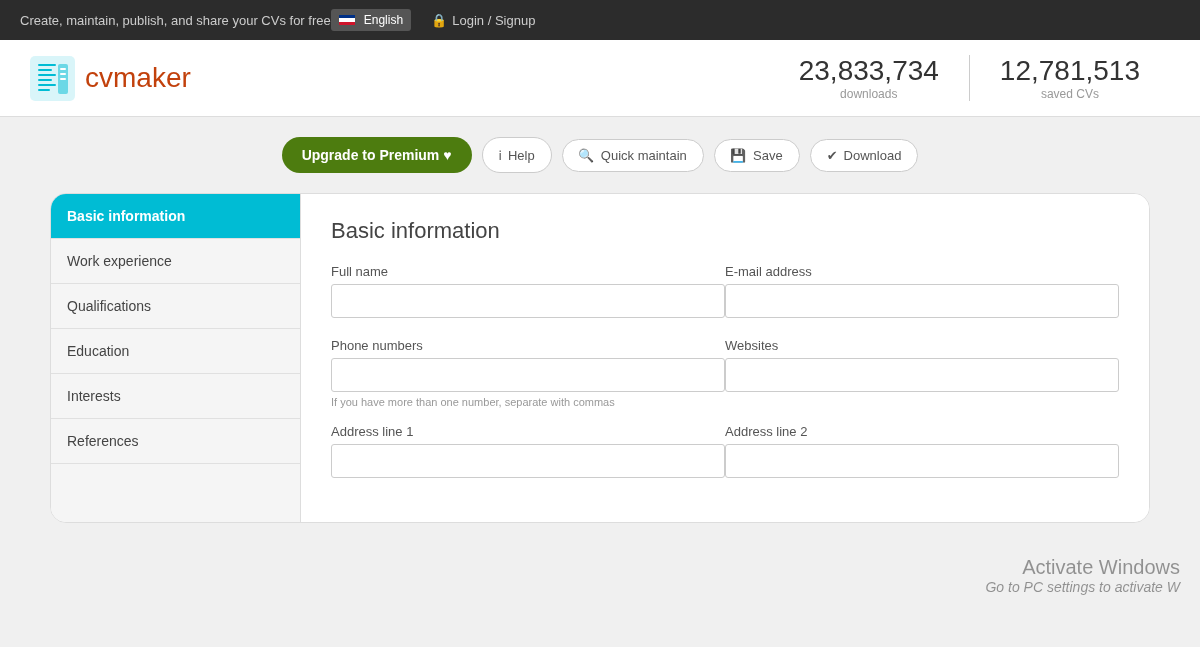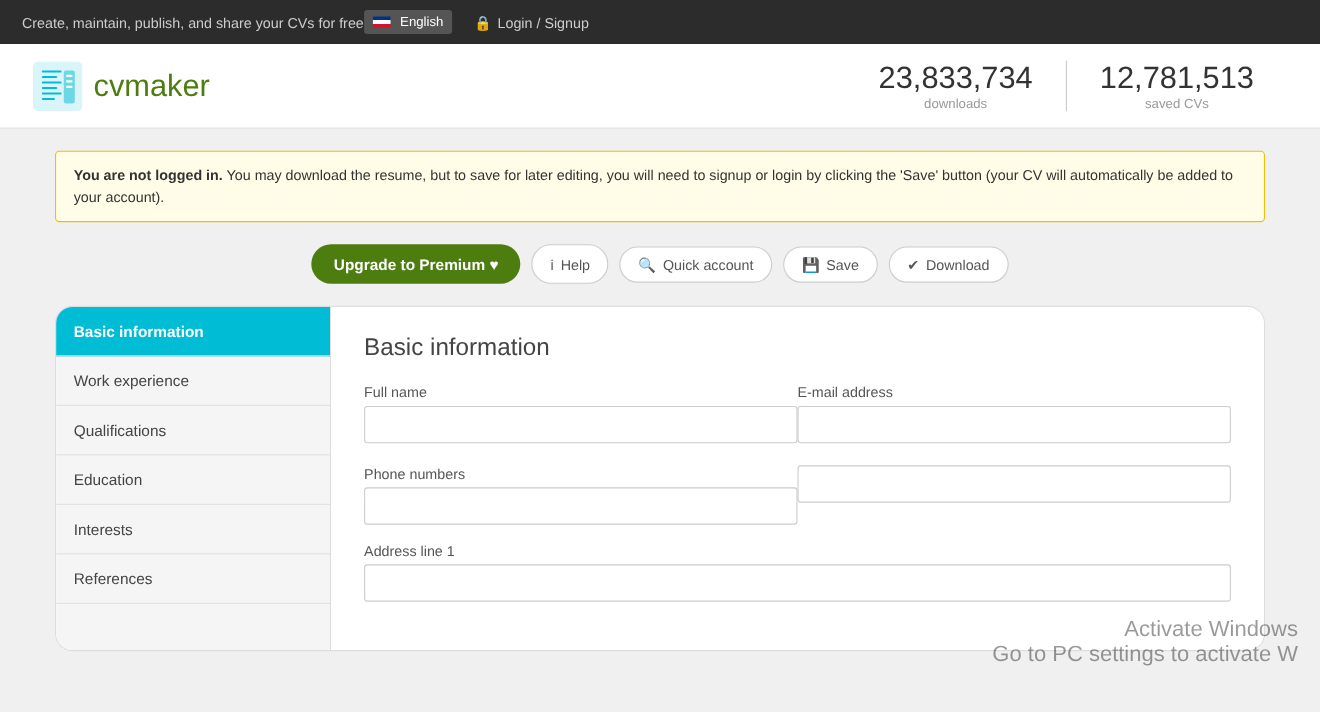--- a/index.html
+++ b/index.html
@@ -53,21 +53,21 @@
       display: flex;
       align-items: center;
       gap: 10px;
     }
     .logo-icon {
       width: 45px;
       height: 45px;
     }
     .logo-text {
       font-size: 28px;
-      color: #4d7c0f;
+      color: #c2410c;
       font-weight: 300;
     }
     .header-stats {
       display: flex;
       align-items: center;
       gap: 0;
     }
     .stat-block {
       text-align: center;
       padding: 0 30px;
@@ -220,33 +220,34 @@
     }
     .form-hint {
       font-size: 11px;
       color: #999;
       margin-top: 4px;
     }
 
     
     .windows-watermark {
       position: fixed;
-      bottom: 40px;
+      bottom: 52px;
       right: 20px;
       color: rgba(0,0,0,0.4);
       font-size: 18px;
       pointer-events: none;
       text-align: right;
     }
     .windows-watermark div:first-child {
       font-size: 20px;
       font-weight: 300;
     }
     .windows-watermark div:last-child {
-      font-size: 20px;
+      font-size: 14px;
+      font-style: italic;
     }
 
     .flag-icon {
       display: inline-block;
       width: 16px;
       height: 10px;
       background: linear-gradient(to bottom, #003087 33%, #fff 33%, #fff 66%, #cf142b 66%);
       margin-right: 4px;
       vertical-align: middle;
     }
@@ -292,34 +293,30 @@
     </div>
     <div class="stat-block">
       <div class="stat-number">12,781,513</div>
       <div class="stat-label">saved CVs</div>
     </div>
   </div>
 </div>
 
 <div class="main-content">
 
-  <div class="alert-banner">
-    <strong>You are not logged in.</strong>
-    <span> You may download the resume, but to save for later editing, you will need to signup or login by clicking the 'Save' button (your CV will automatically be added to your account).</span>
-  </div>
 
   <div class="toolbar">
     <button class="btn-premium">Upgrade to Premium ♥</button>
     <button class="btn-tool">
       <span>ℹ</span>
       <span>Help</span>
     </button>
     <button class="btn-tool">
       <span>🔍</span>
-      <span>Quick account</span>
+      <span>Quick maintain</span>
     </button>
     <button class="btn-tool">
       <span>💾</span>
       <span>Save</span>
     </button>
     <button class="btn-tool">
       <span>✔</span>
       <span>Download</span>
     </button>
   </div>
@@ -360,29 +357,36 @@
           <label class="form-label">E-mail address</label>
           <input class="form-input" type="text" style="">
           <div class="form-hint"></div>
         </div>
       </div>
 
       <div class="form-row">
         <div class="form-group">
           <label class="form-label">Phone numbers</label>
           <input class="form-input" type="text" style="">
-        </div>
-        <div class="form-group">
+          <div class="form-hint">If you have more than one number, separate with commas</div>
+        </div>
+        <div class="form-group">
+          <label class="form-label">Websites</label>
           <input class="form-input" type="text" style="">
         </div>
       </div>
 
       <div class="form-row">
         <div class="form-group">
           <label class="form-label">Address line 1</label>
+          <input class="form-input" type="text" style="">
+          <div class="form-hint"></div>
+        </div>
+        <div class="form-group">
+          <label class="form-label">Address line 2</label>
           <input class="form-input" type="text" style="">
           <div class="form-hint"></div>
         </div>
       </div>
     </div>
 
   </div>
 </div>
 
 <div class="windows-watermark">

